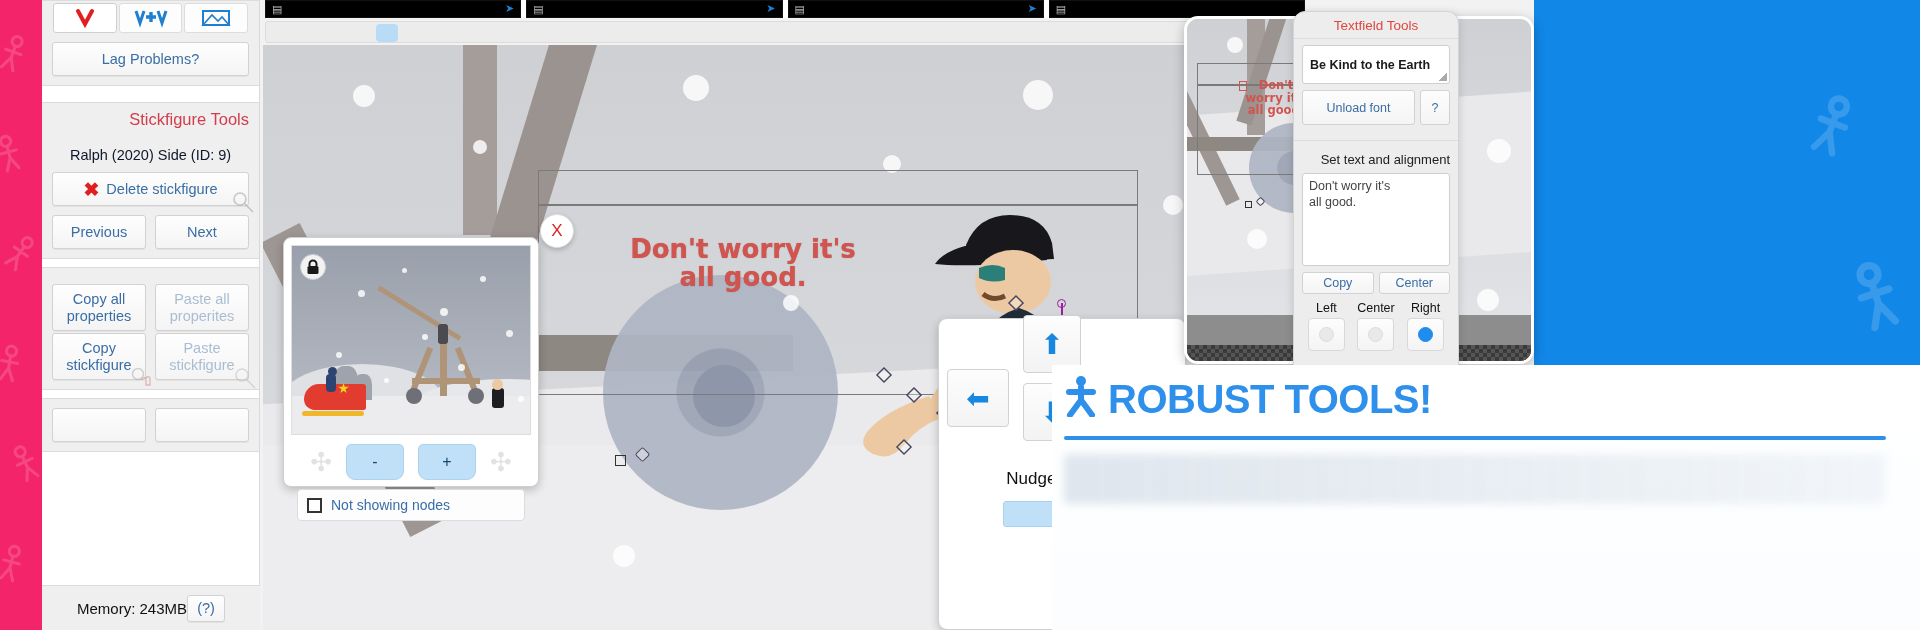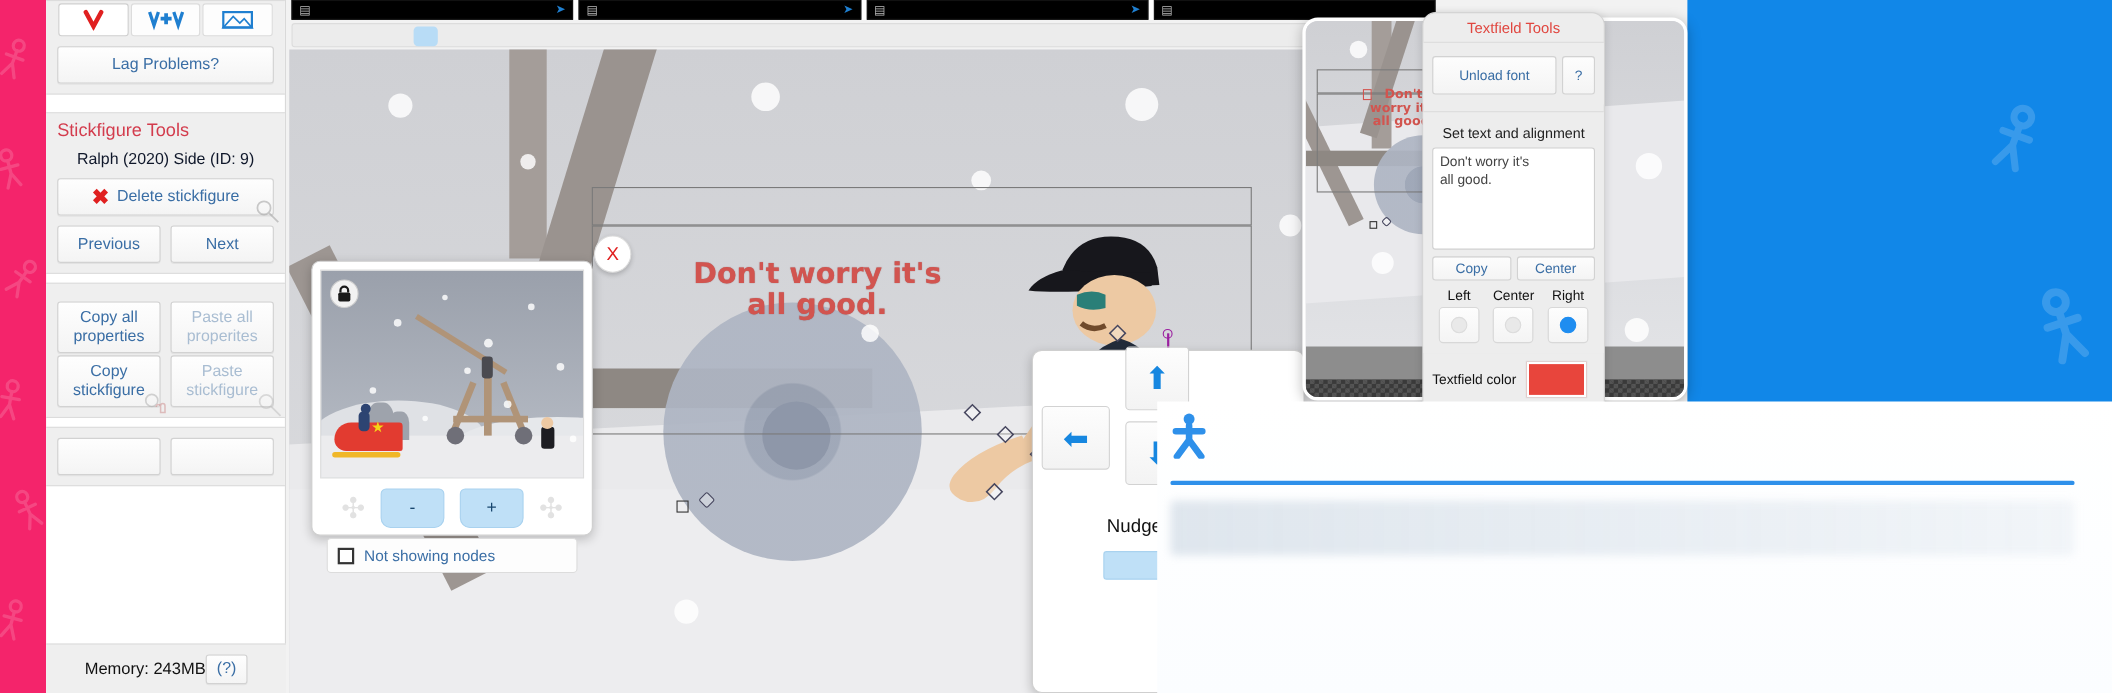--- a/index.html
+++ b/index.html
@@ -39,21 +39,21 @@
     background: linear-gradient(#fefefe,#f4f4f4);
     border:1px solid #d2d2d2; border-radius:3px;
     color:#3a6ea5; font-size:14.5px; height:34px; text-align:center;
     box-shadow: 0 1px 0 rgba(0,0,0,.05);
   }
   .btn.wide { width:100%; }
   .btn.tall { height:47px; line-height:1.15; }
   .btn.disabled { color:#a9bdd2; }
   .btn-grid { display:grid; grid-template-columns:1fr 1fr; gap:9px; margin-top:9px; }
 
-  .panel-title { color:#d33c4d; font-size:16.5px; text-align:left; margin-bottom:8px; }
+  .panel-title { color:#d33c4d; font-size:16.5px; text-align:right; margin-bottom:18px; }
   .panel-sub { color:#0f172a; font-size:14.5px; text-align:center; margin-bottom:9px; }
 
   .memrow {
     position:absolute; left:0; bottom:0; width:218px; height:45px;
     background:#efefef; border-top:1px solid #dcdcdc;
     display:flex; align-items:center; justify-content:center; 
   }
   .memtext { font-size:15px; color:#111; }
   .qbtn { width:38px; height:27px; }
 
@@ -174,21 +174,21 @@
   .tf-fontbox {
     background:#fff; border:1px solid #cfcfcf; border-radius:3px; height:39px;
     display:flex; align-items:center; padding:0 7px; font-size:12.5px; font-weight:bold; color:#1b1b1b;
     position:relative;
   }
   .resize-grip { position:absolute; right:2px; bottom:2px; width:8px; height:8px;
     background:linear-gradient(135deg, transparent 50%, #aaa 50%); }
   .tf-row { display:flex; gap:5px; margin-top:6px; }
   .tf-btn { background:linear-gradient(#fdfdfd,#f4f4f4); border:1px solid #d2d2d2; border-radius:3px;
             color:#3a6ea5; font-size:12.5px; height:35px; display:flex; align-items:center; justify-content:center; }
-  .tf-label { font-size:13px; color:#222; text-align:center; padding:5px 0 6px; }
+  .tf-label { font-size:13px; color:#222; text-align:right; padding:5px 0 6px; }
   .tf-textarea {
     background:#fff; border:1px solid #cfcfcf; border-radius:3px; height:93px; padding:5px 6px;
     font-size:12.5px; color:#444; line-height:1.25; white-space:pre-line;
   }
   .align-row { display:flex; justify-content:space-between; margin-top:7px; }
   .align-col { width:33%; text-align:center; }
   .align-name { font-size:12.5px; color:#111; margin-bottom:3px; }
   .radio-box { width:37px; height:33px; margin:0 auto; background:linear-gradient(#fdfdfd,#f4f4f4);
                border:1px solid #d8d8d8; border-radius:4px; display:flex; align-items:center; justify-content:center; }
   .radio-dot { width:15px; height:15px; border-radius:50%; background:#e9e9e9; border:1px solid #dcdcdc; }
@@ -642,20 +642,24 @@
 
       <div class="rc-band"></div>
       <div class="rc-checker"></div>
     </div>
   </div>
 
   <div class="tf-panel">
     <div class="tf-title">Textfield Tools</div>
 
     <div class="tf-sec">
+      <div class="tf-fontbox">
+        <span>Be Kind to the Earth</span>
+        <span class="resize-grip"></span>
+      </div>
       <div class="tf-row">
         <div class="tf-btn" style="flex:1;">
           <span>Unload font</span>
         </div>
         <div class="tf-btn" style="width:30px;">
           <span>?</span>
         </div>
       </div>
     </div>
 
@@ -703,19 +707,20 @@
     <div class="banner-inner">
       <div class="banner-title">
         <span>
           <svg width="34" height="44" viewBox="0 0 34 44">
             <g stroke="#2e90ea" stroke-width="6" fill="none" stroke-linecap="round">
               <circle cx="17" cy="8" r="5" fill="#2e90ea" stroke="none"></circle>
               <path d="M17 14v13M5 19h24M6 42l11-15l11 15"></path>
             </g>
           </svg>
         </span>
+        <span>ROBUST TOOLS!</span>
       </div>
       <div class="banner-rule"></div>
       <div class="banner-blur"></div>
     </div>
   </div>
 
 </div>
 
 </body></html>

